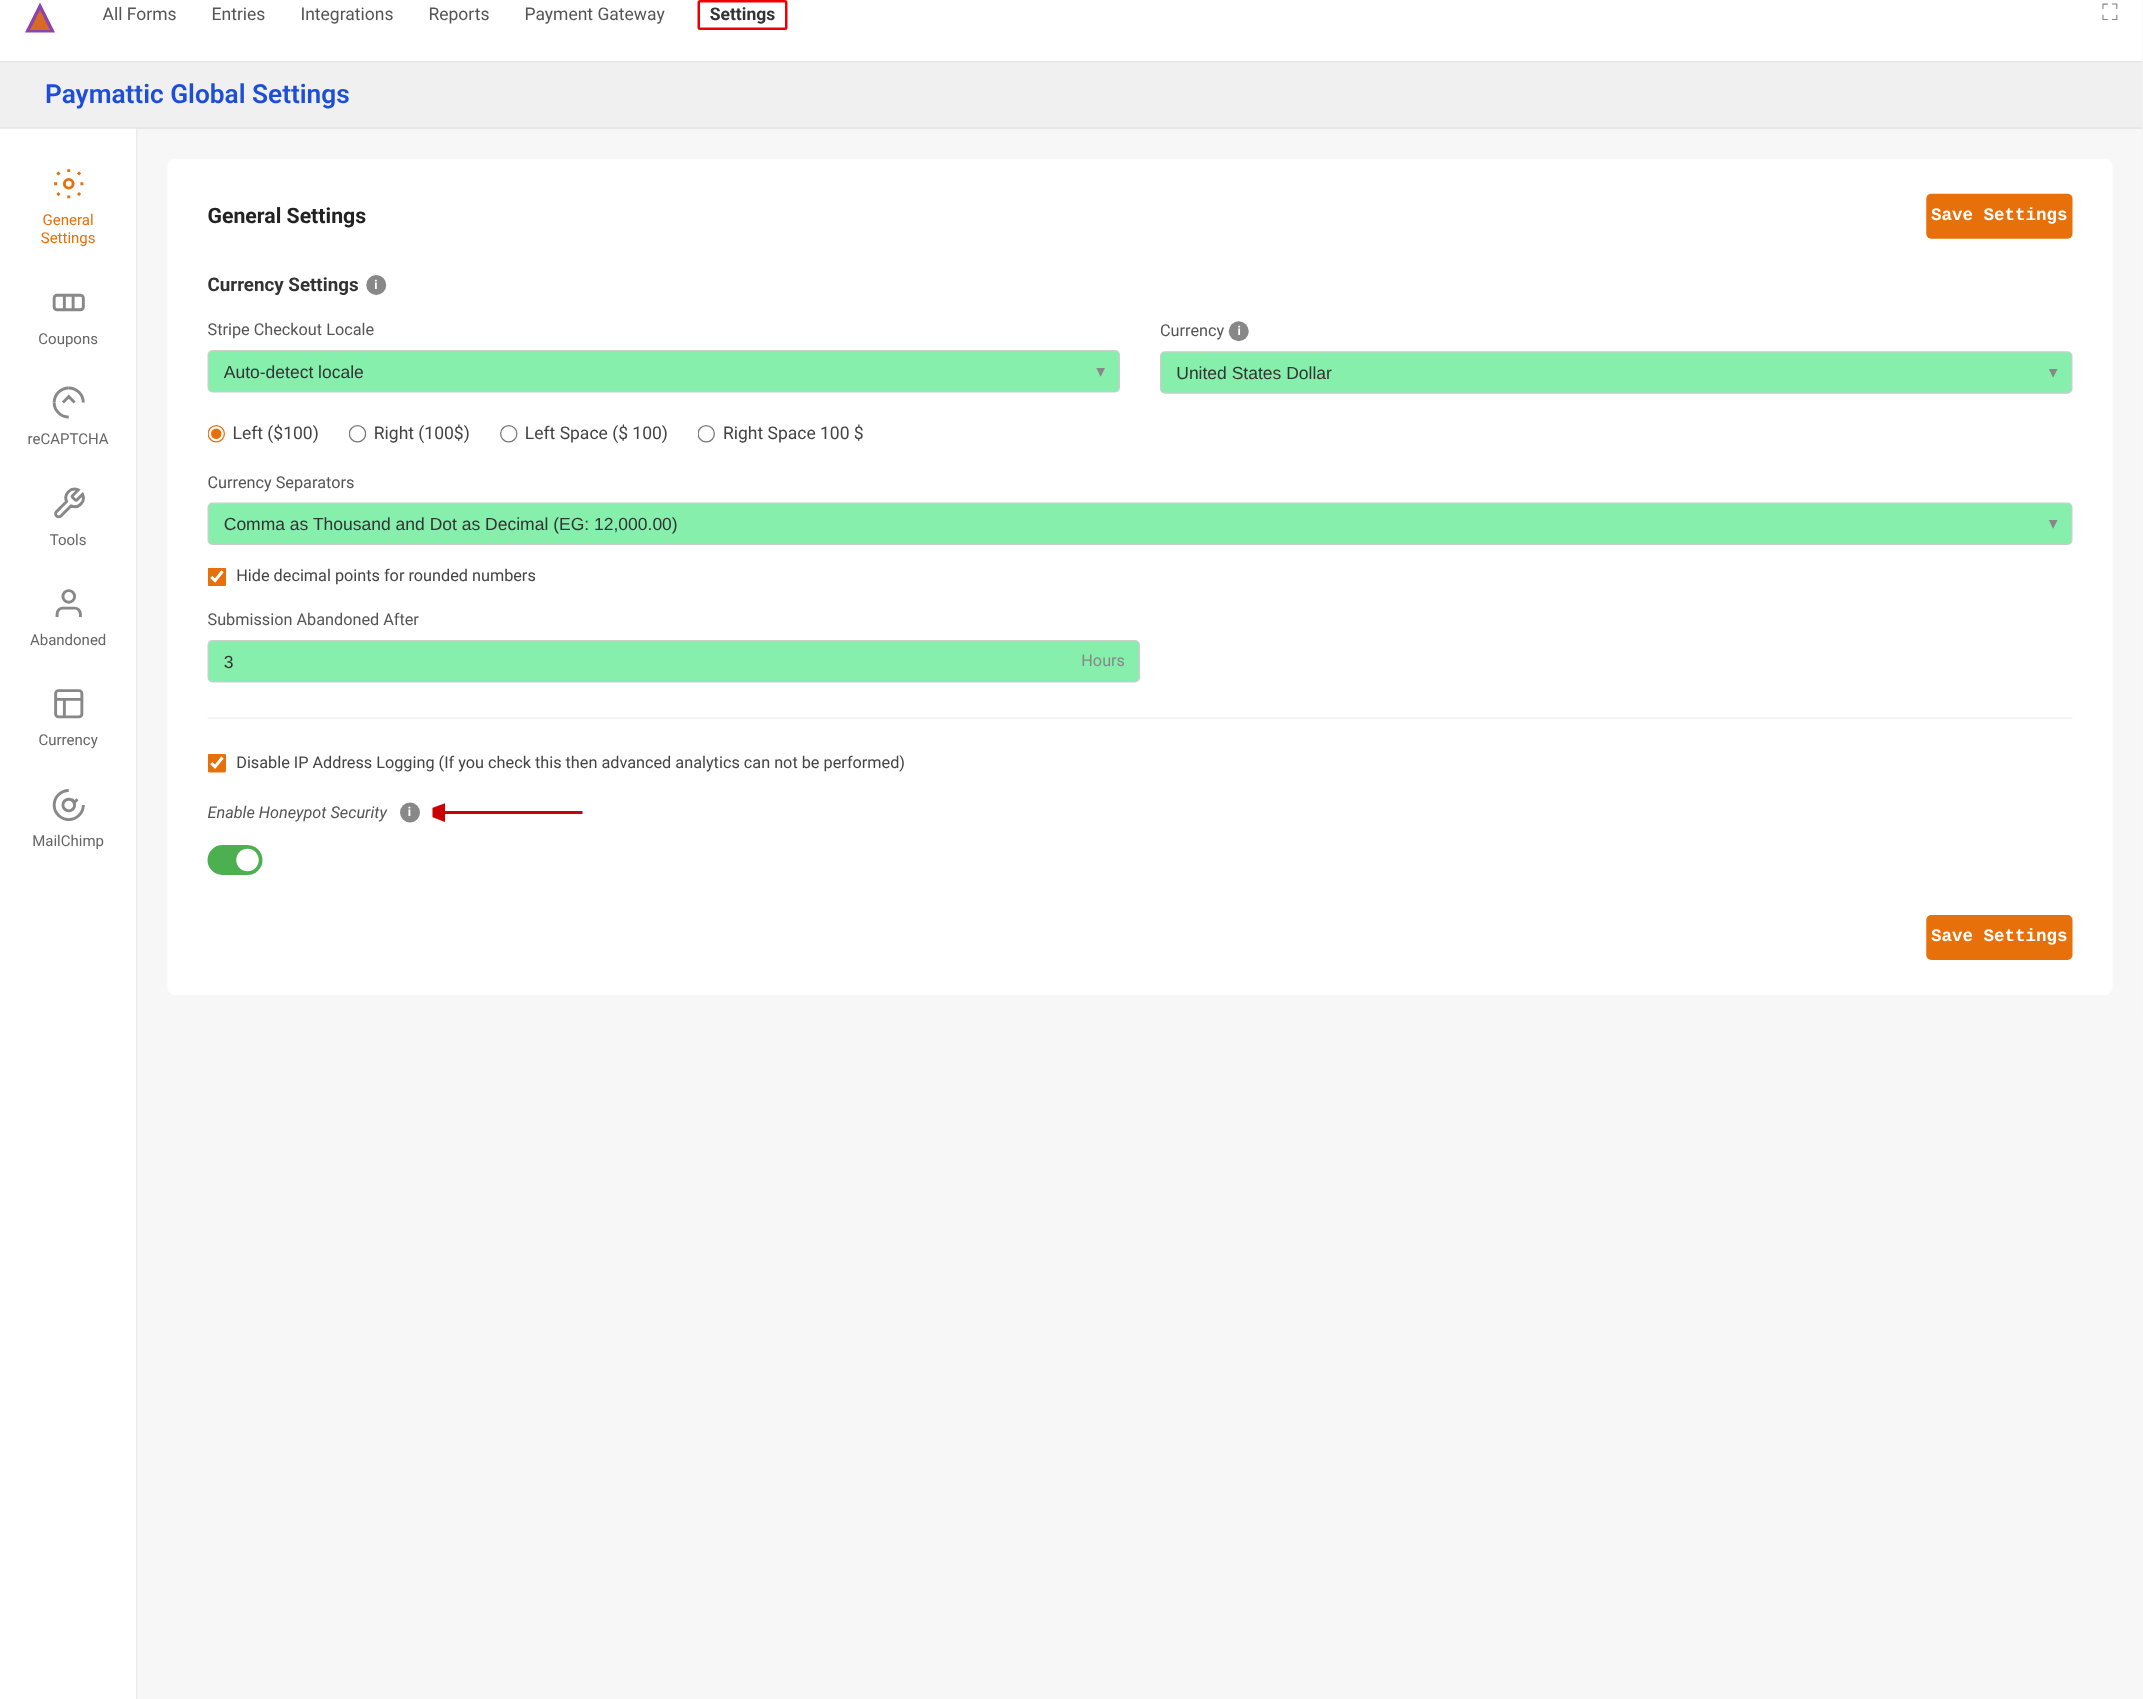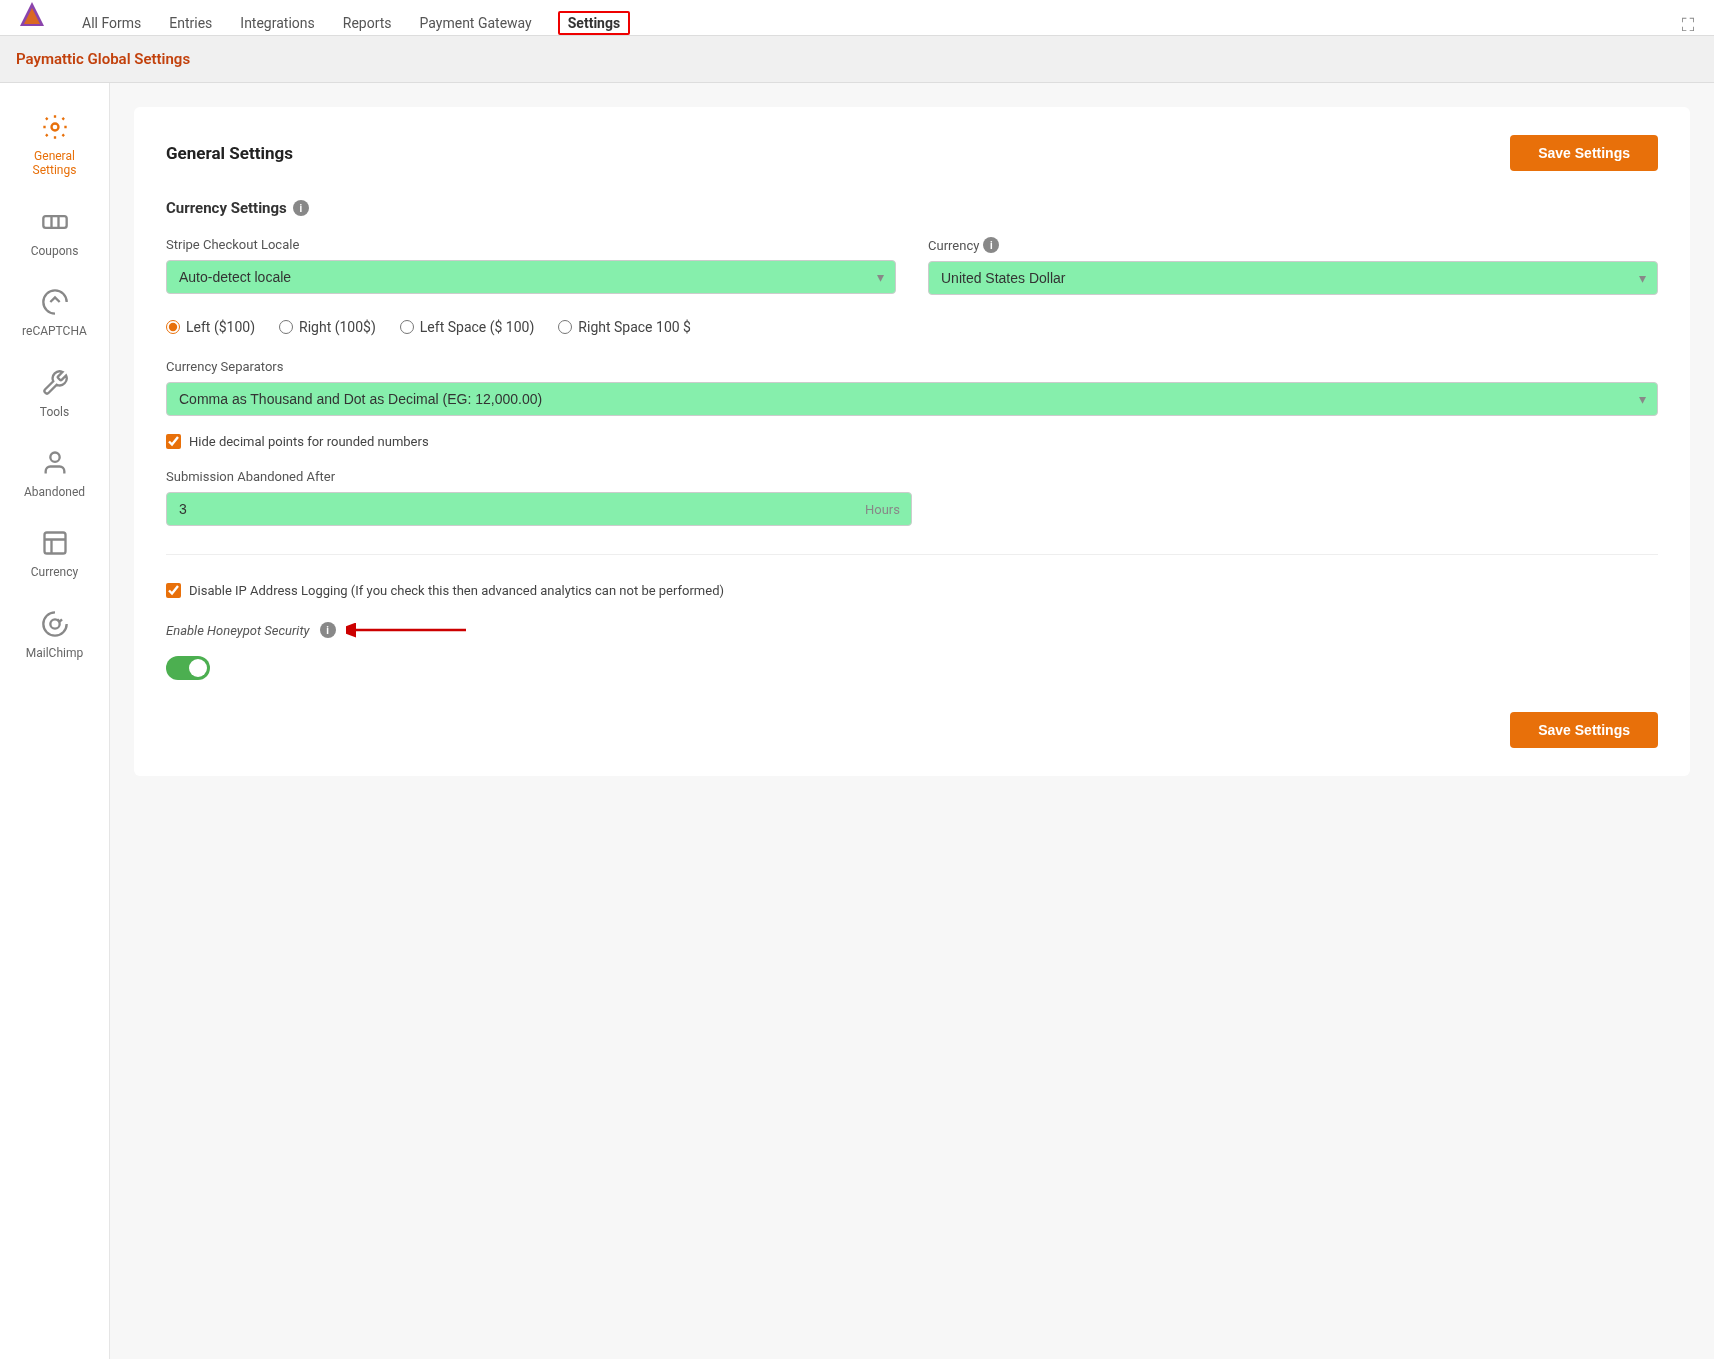--- a/index.html
+++ b/index.html
@@ -2,23 +2,23 @@
 <html><head>
   <meta charset="utf-8">
   <style>
     * { box-sizing: border-box; margin: 0; padding: 0; }
     body { font-family: -apple-system, BlinkMacSystemFont, 'Segoe UI', Roboto, sans-serif; background: #f0f0f0; color: #333; font-size: 14px; }
 
     
     .top-nav {
       background: #fff;
       display: flex;
-      align-items: flex-end;
+      align-items: flex-start;
       padding: 0 16px;
-      height: 36px;
+      height: 50px;
       border-bottom: 1px solid #ddd;
       gap: 24px;
     }
     .top-nav .logo {
       width: 32px;
       height: 32px;
       margin-right: 8px;
     }
     .nav-item {
       font-size: 14px;
@@ -42,24 +42,24 @@
       align-items: center;
       justify-content: center;
       cursor: pointer;
       color: #888;
       font-size: 18px;
     }
 
     
     .page-header {
       background: #f0f0f0;
-      padding: 14px 16px;
-      font-size: 15px;
+      padding: 14px 36px;
+      font-size: 21px;
       font-weight: 600;
-      color: #c2410c;
+      color: #1d4ed8;
       border-bottom: 1px solid #ddd;
     }
 
     
     .main-layout {
       display: flex;
       min-height: calc(100vh - 80px);
     }
 
     
@@ -115,25 +115,26 @@
     }
     .section-title {
       font-size: 17px;
       font-weight: 700;
       color: #222;
     }
     .save-btn {
       background: #e8700a;
       color: #fff;
       border: none;
-      padding: 10px 28px;
+      padding: 10px 4px;
       border-radius: 4px;
       font-size: 14px;
       font-weight: 600;
       cursor: pointer;
+      font-family: Liberation Mono, monospace;
     }
 
     
     .subsection-title {
       font-size: 15px;
       font-weight: 700;
       color: #333;
       margin-bottom: 20px;
       display: flex;
       align-items: center;

